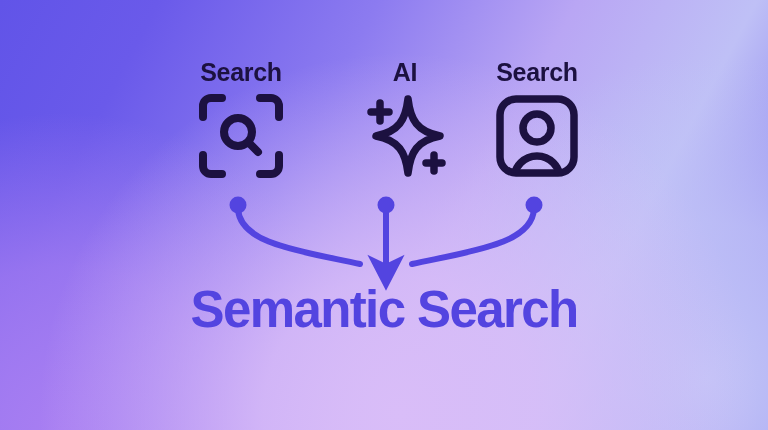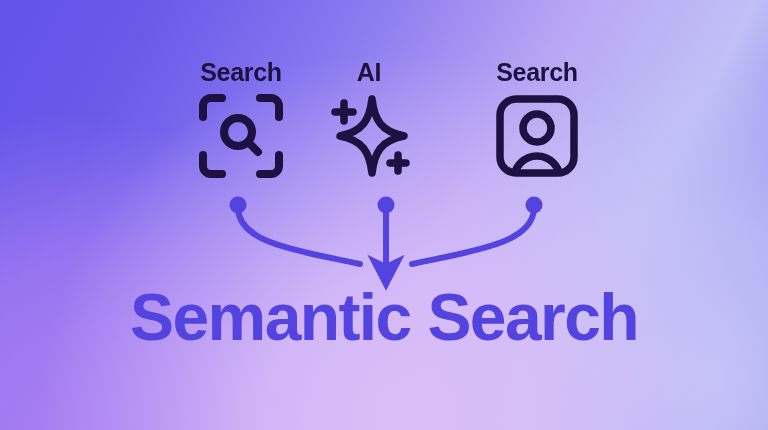--- a/index.html
+++ b/index.html
@@ -45,39 +45,39 @@
   }
 
   .icon-box {
     width: 86px;
     height: 86px;
     display: block;
   }
 
   
   #col-search  { left: 196px; top: 60px; width: 90px; }
-  #col-ai      { left: 324px; top: 60px; width: 90px; }
+  #col-ai      { left: 360px; top: 60px; width: 90px; }
   #col-context { left: 492px; top: 60px; width: 90px; }
 
   #connector-layer {
     position: absolute;
     left: 0;
     top: 0;
     width: 768px;
     height: 430px;
     pointer-events: none;
   }
 
   #headline {
     position: absolute;
     left: 0;
     top: 283px;
     width: 768px;
     text-align: center;
-    font-size: 66px;
+    font-size: 51px;
     font-weight: 700;
     letter-spacing: -1.6px;
     color: #5344E0;
     line-height: 1.05;
     white-space: nowrap;
     user-select: none;
   }
 </style>
 </head>
 <body>

